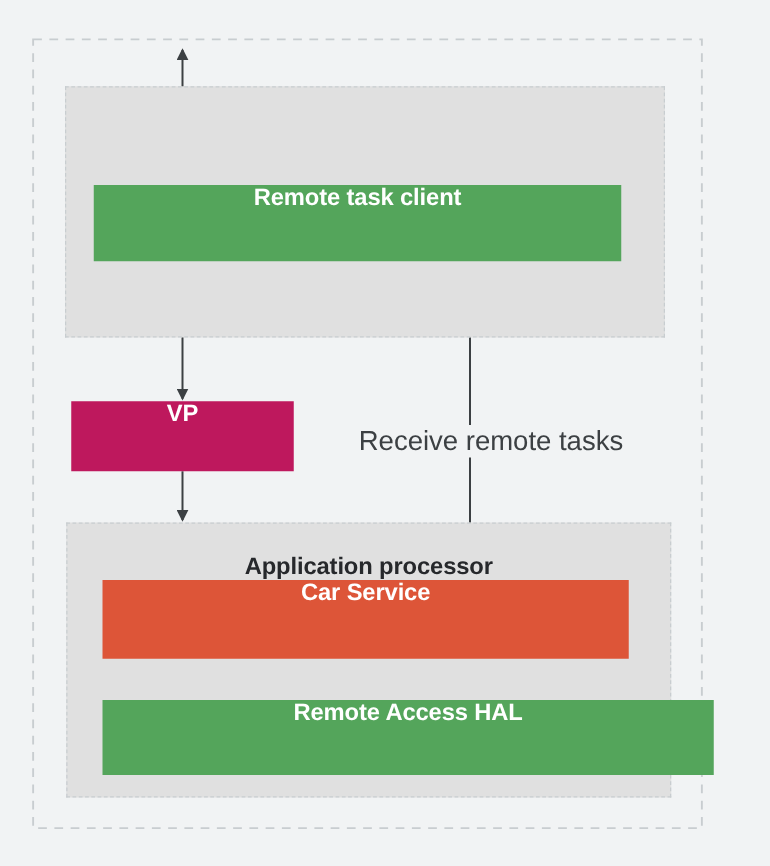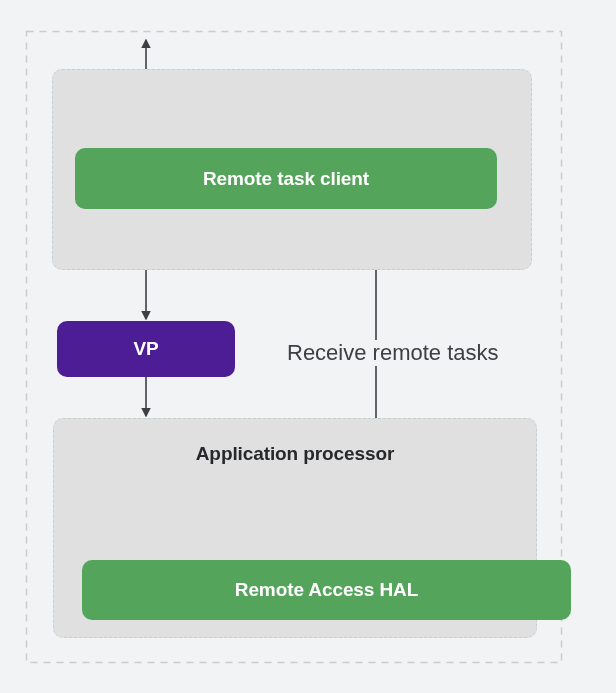--- a/index.html
+++ b/index.html
@@ -20,25 +20,24 @@
   .svg-layer {
     position: absolute;
     left: 0;
     top: 0;
     width: 616px;
     height: 693px;
   }
   .box {
     position: absolute;
     display: flex;
-    align-items: center;
+    align-items: flex-start;
     justify-content: center;
     box-sizing: border-box;
     text-align: center;
-    border-radius: 10px;
   }
   .group-box {
     background: #e0e0e0;
     border: 1px dashed #c8cdd0;
     display: block;
   }
   .group-title {
     position: absolute;
     left: 0;
     right: 0;
@@ -49,21 +48,21 @@
     letter-spacing: -0.1px;
   }
   .node {
     color: #ffffff;
     font-size: 19px;
     font-weight: bold;
     letter-spacing: -0.1px;
   }
   .node-green { background: #54a55b; }
   .node-red   { background: #dd5538; }
-  .node-gray  { background: #4c1d95; }
+  .node-gray  { background: #be185d; }
   .edge-label {
     position: absolute;
     color: #3c4043;
     font-size: 22px;
     font-weight: normal;
     white-space: nowrap;
     background: #f1f3f4;
     padding: 0 6px;
   }
 </style>
@@ -108,18 +107,21 @@
   </div>
 
   <div class="edge-label" style="left:281px; top:340px;">
     <span>Receive remote tasks</span>
   </div>
 
   <div class="box group-box" style="left:53px; top:418px; width:484px; height:220px;">
     <div class="group-title" style="top:24px;">Application processor</div>
   </div>
 
+  <div class="box node node-red" style="left:82px; top:464px; width:421px; height:63px;">
+    <span>Car Service</span>
+  </div>
 
   <div class="box node node-green" style="left:82px; top:560px; width:489px; height:60px;">
     <span>Remote Access HAL</span>
   </div>
 
 </div>
 
 </body></html>

